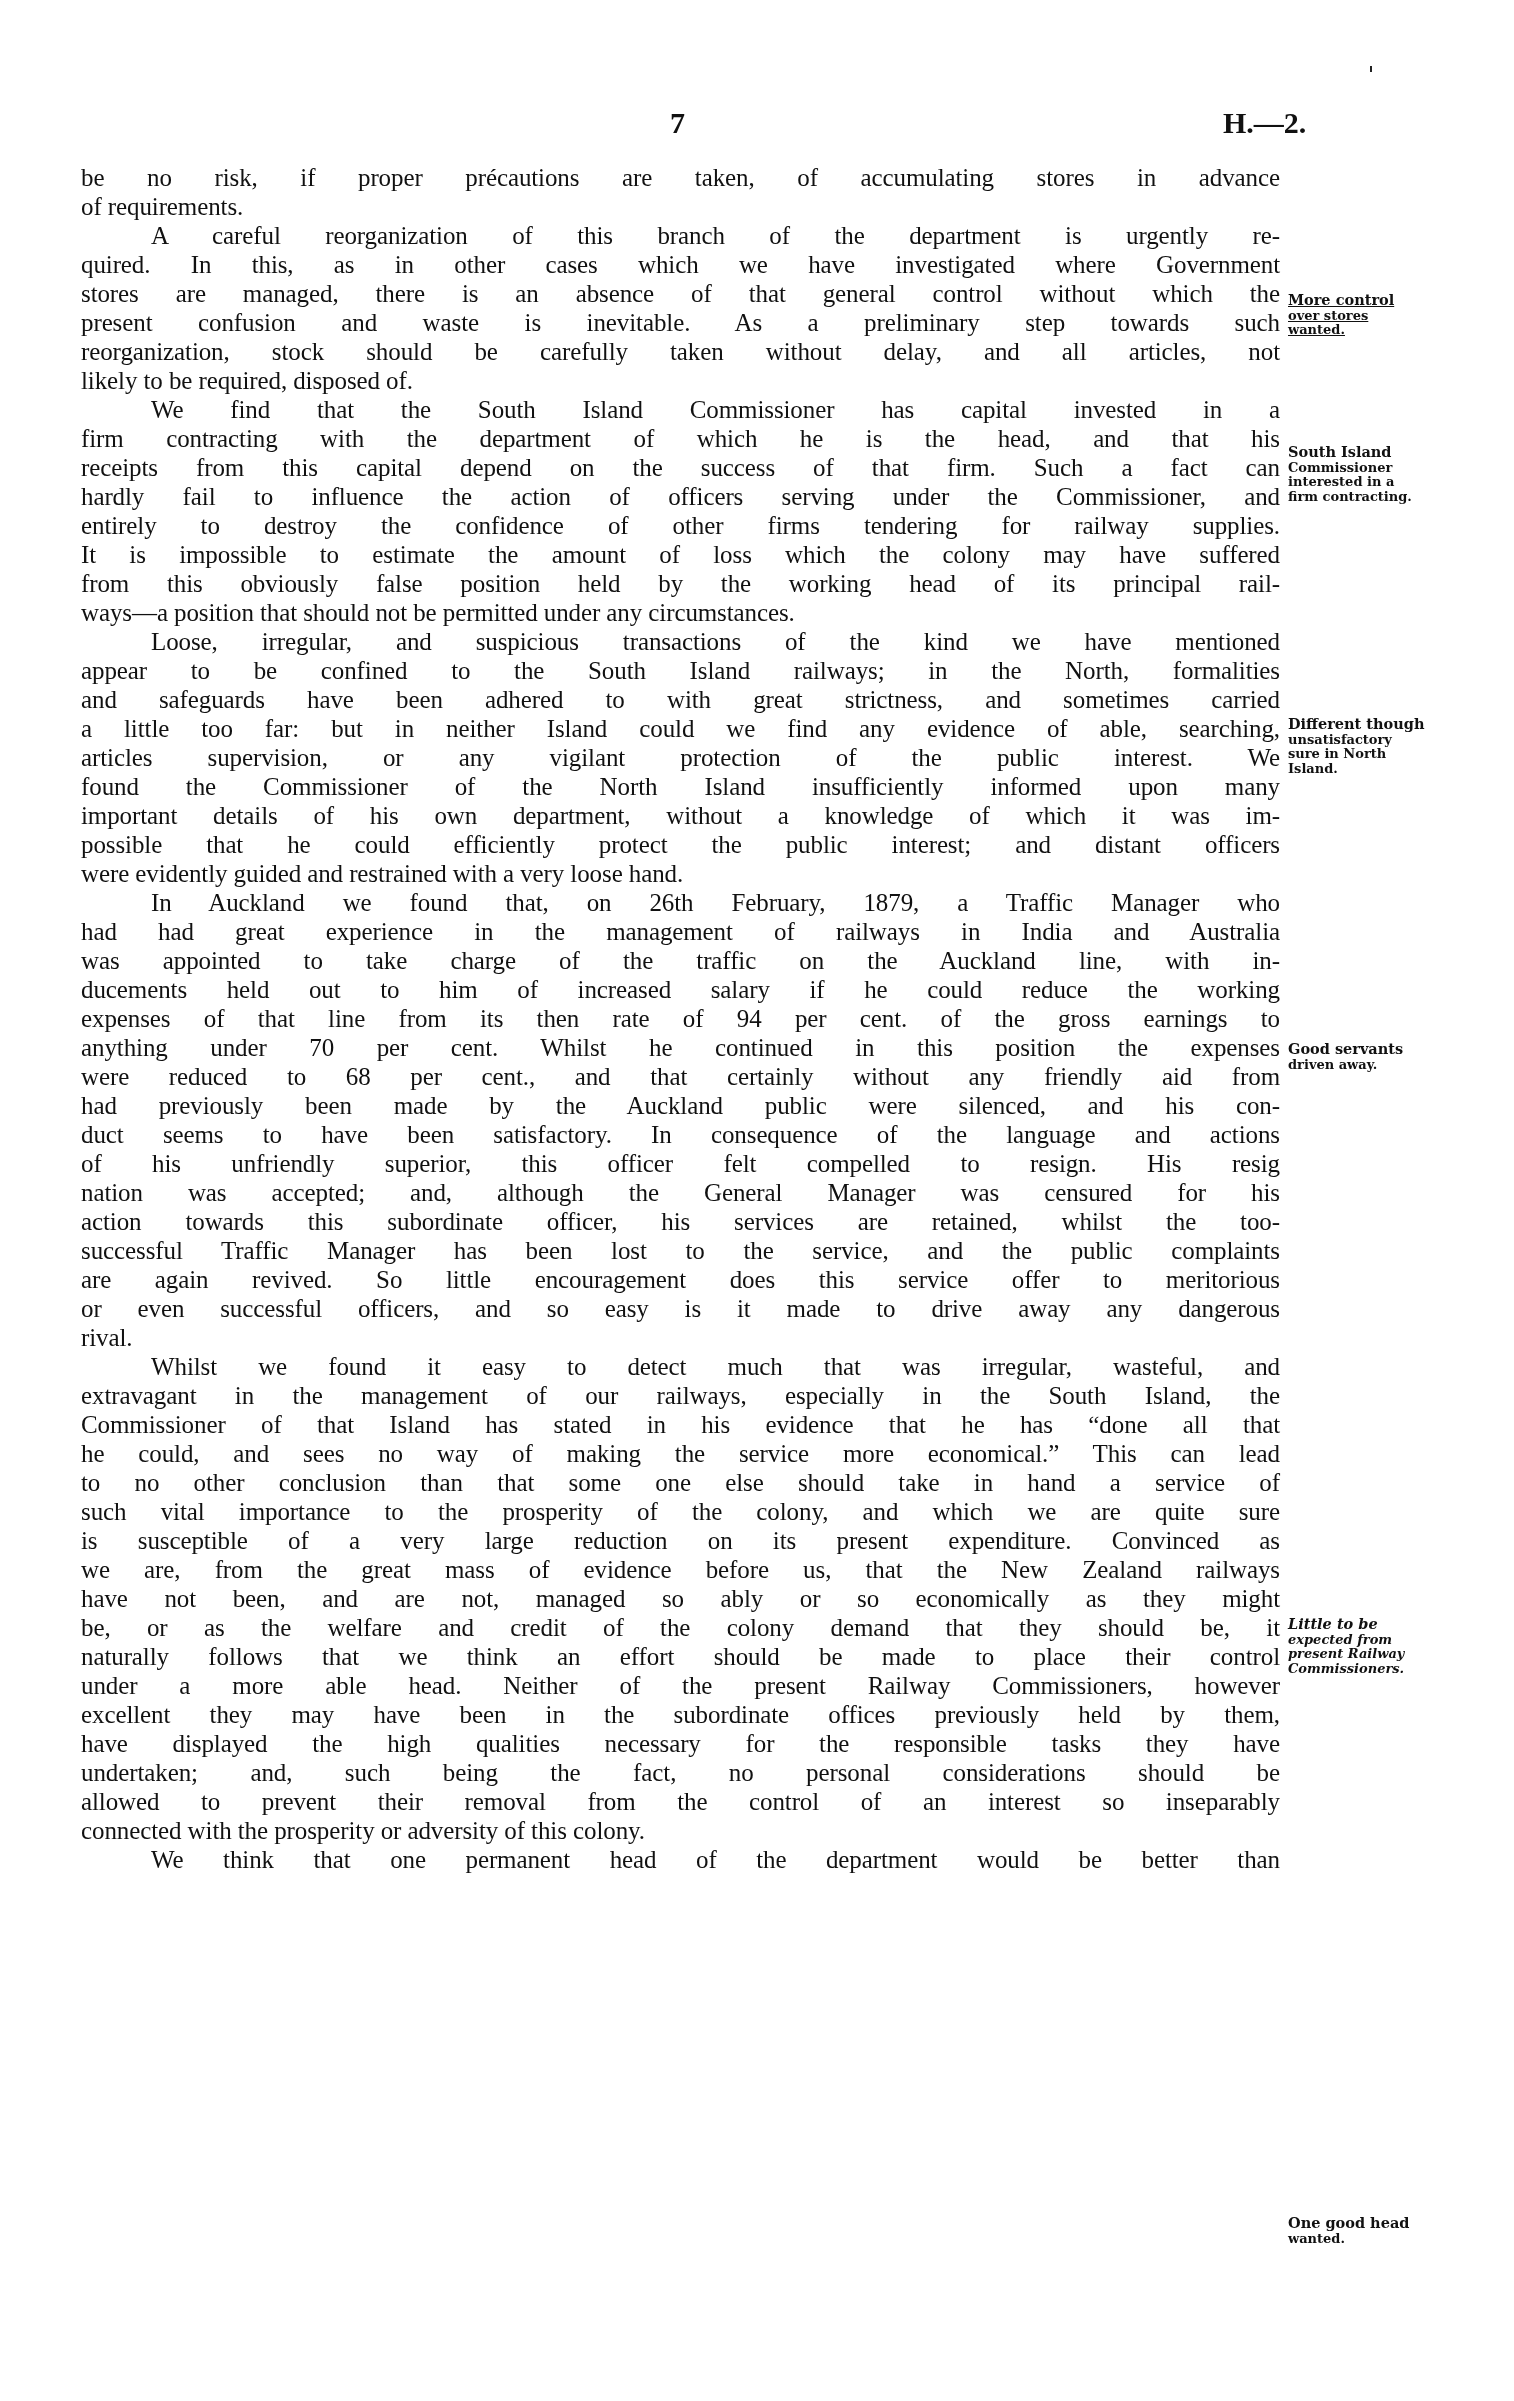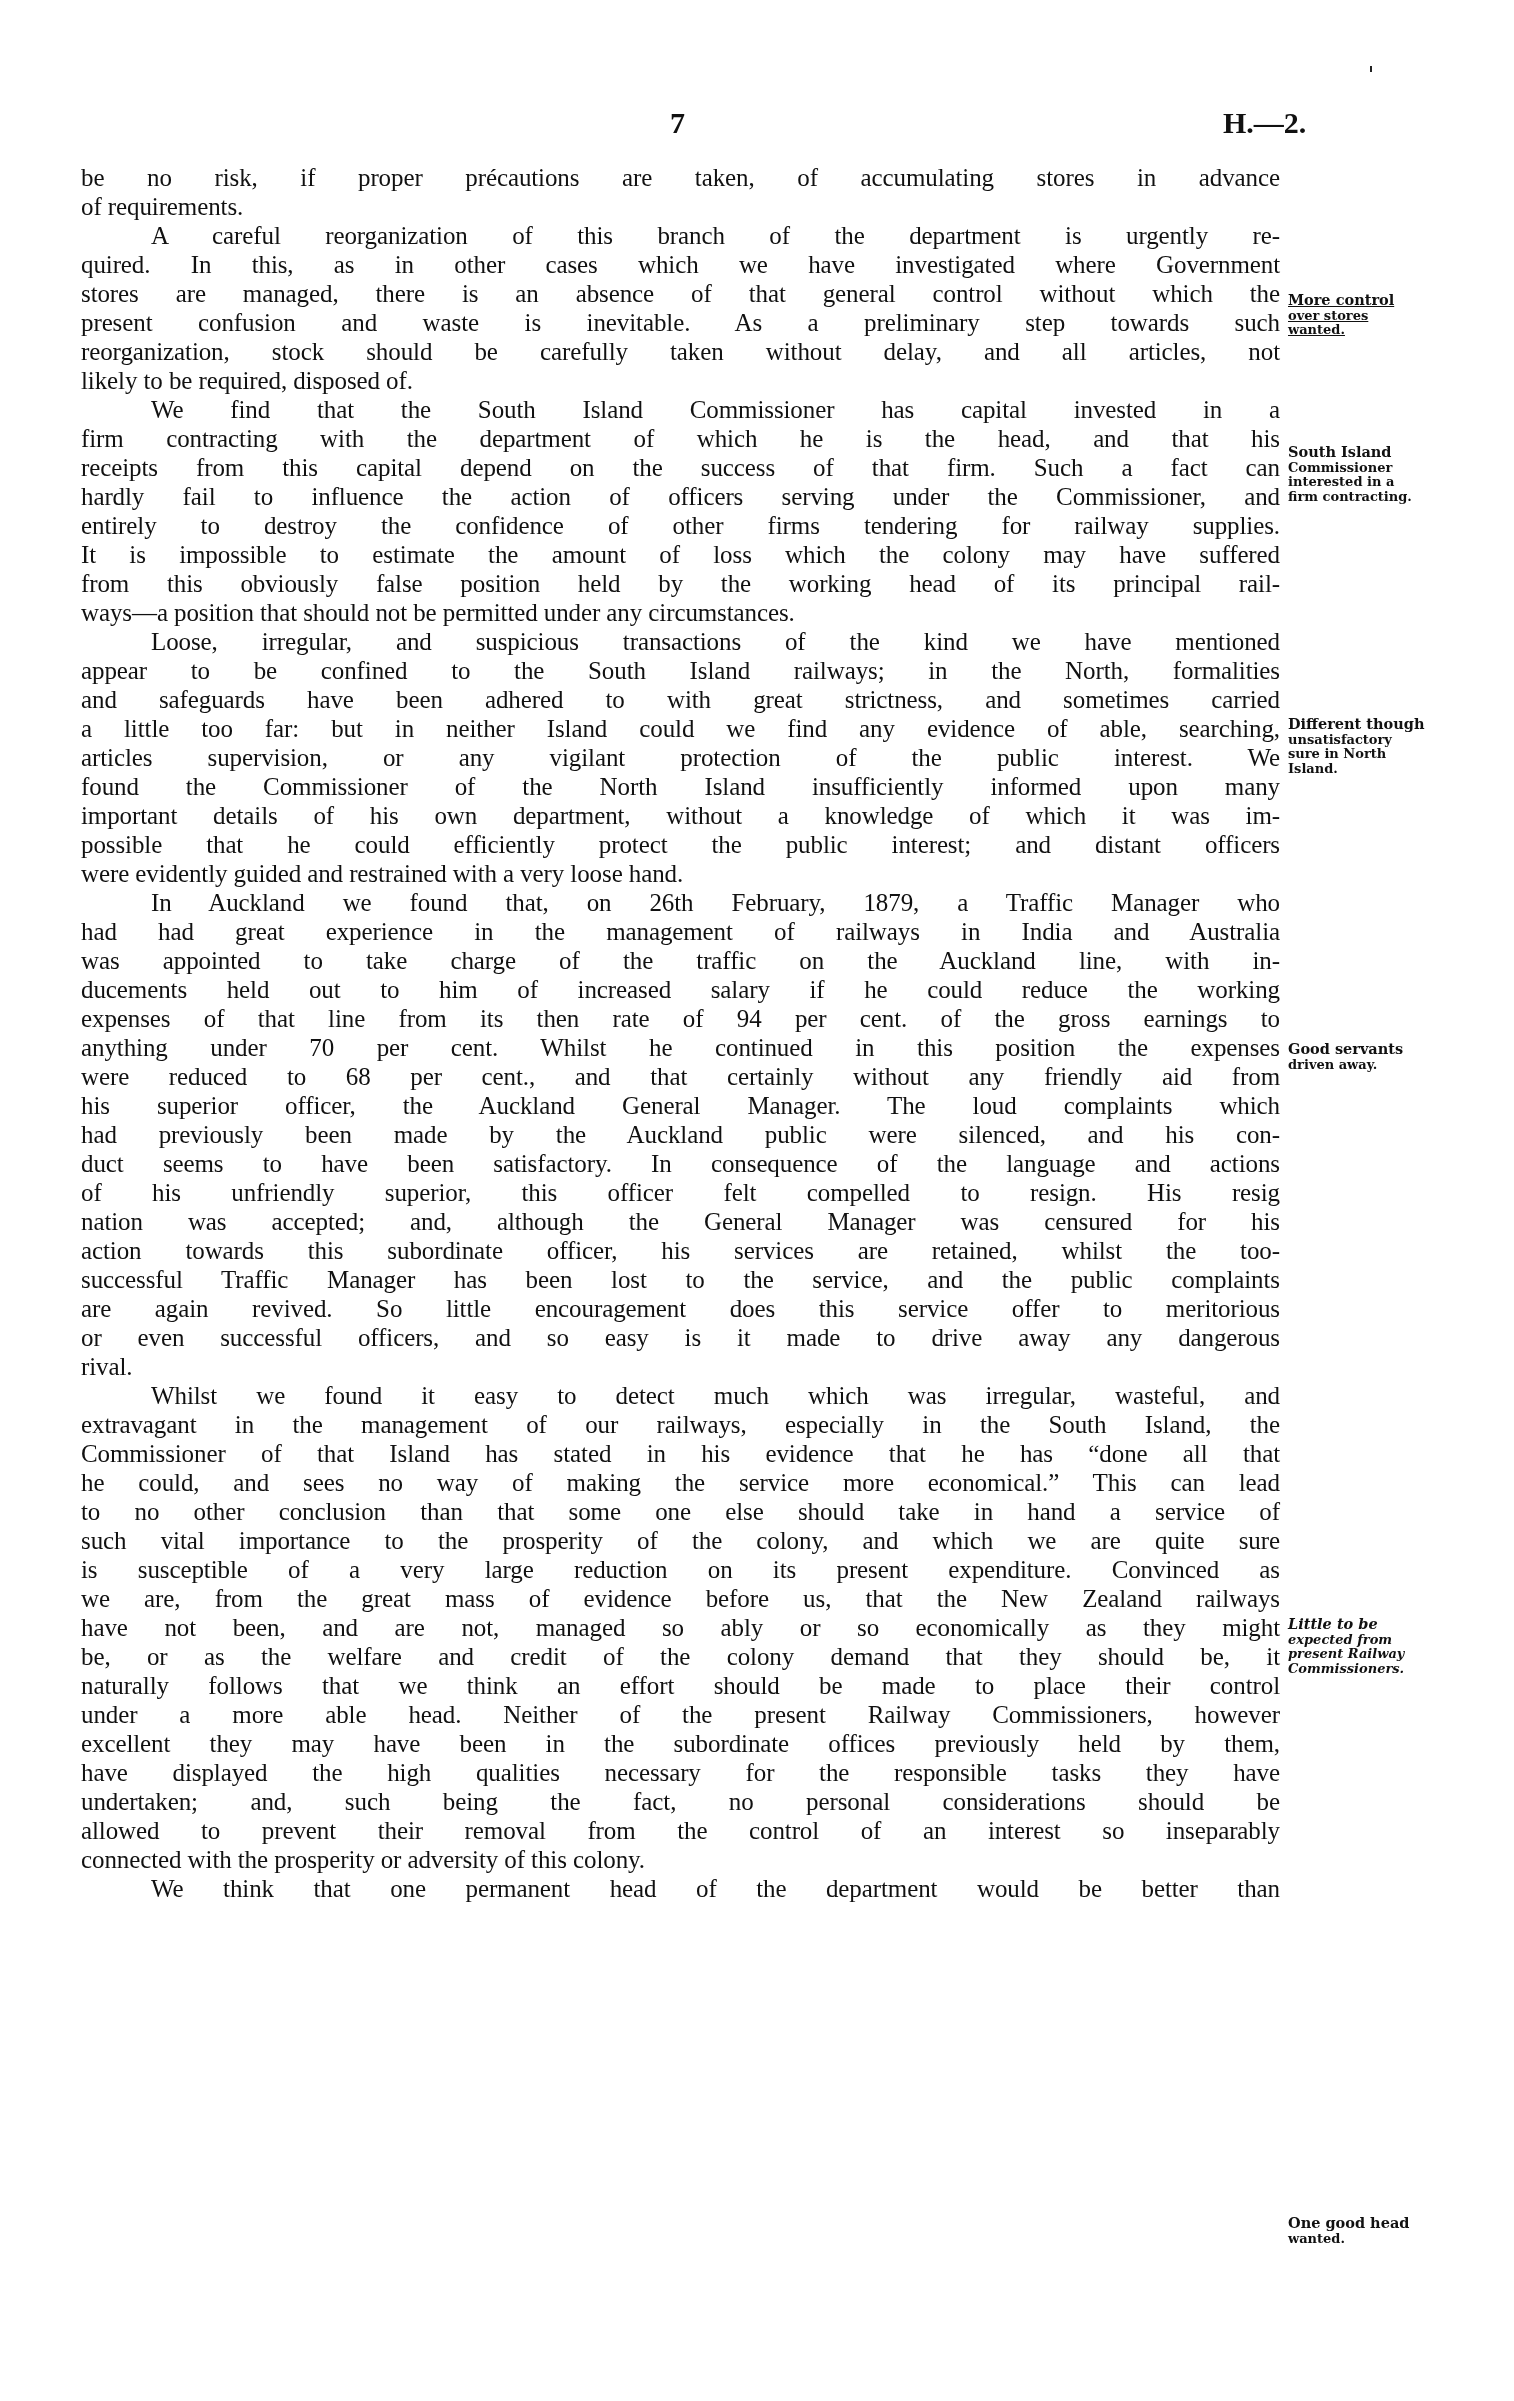--- a/index.html
+++ b/index.html
@@ -57,31 +57,30 @@
       <div class="line">important details of his own department, without a knowledge of which it was im-</div>
       <div class="line">possible that he could efficiently protect the public interest; and distant officers</div>
       <div class="line last">were evidently guided and restrained with a very loose hand.</div>
       <div class="line indent">In Auckland we found that, on 26th February, 1879, a Traffic Manager who</div>
       <div class="line">had had great experience in the management of railways in India and Australia</div>
       <div class="line">was appointed to take charge of the traffic on the Auckland line, with in-</div>
       <div class="line">ducements held out to him of increased salary if he could reduce the working</div>
       <div class="line">expenses of that line from its then rate of 94 per cent. of the gross earnings to</div>
       <div class="line">anything under 70 per cent. Whilst he continued in this position the expenses</div>
       <div class="line">were reduced to 68 per cent., and that certainly without any friendly aid from</div>
-      <div class="line">his superior officer, the Auckland General Manager. The loud complaints which</div>
       <div class="line">had previously been made by the Auckland public were silenced, and his con-</div>
       <div class="line">duct seems to have been satisfactory. In consequence of the language and actions</div>
       <div class="line">of his unfriendly superior, this officer felt compelled to resign. His resig</div>
       <div class="line">nation was accepted; and, although the General Manager was censured for his</div>
       <div class="line">action towards this subordinate officer, his services are retained, whilst the too-</div>
       <div class="line">successful Traffic Manager has been lost to the service, and the public complaints</div>
       <div class="line">are again revived. So little encouragement does this service offer to meritorious</div>
       <div class="line">or even successful officers, and so easy is it made to drive away any dangerous</div>
       <div class="line last">rival.</div>
-      <div class="line indent">Whilst we found it easy to detect much which was irregular, wasteful, and</div>
+      <div class="line indent">Whilst we found it easy to detect much that was irregular, wasteful, and</div>
       <div class="line">extravagant in the management of our railways, especially in the South Island, the</div>
       <div class="line">Commissioner of that Island has stated in his evidence that he has “done all that</div>
       <div class="line">he could, and sees no way of making the service more economical.” This can lead</div>
       <div class="line">to no other conclusion than that some one else should take in hand a service of</div>
       <div class="line">such vital importance to the prosperity of the colony, and which we are quite sure</div>
       <div class="line">is susceptible of a very large reduction on its present expenditure. Convinced as</div>
       <div class="line">we are, from the great mass of evidence before us, that the New Zealand railways</div>
       <div class="line">have not been, and are not, managed so ably or so economically as they might</div>
       <div class="line">be, or as the welfare and credit of the colony demand that they should be, it</div>
       <div class="line">naturally follows that we think an effort should be made to place their control</div>

